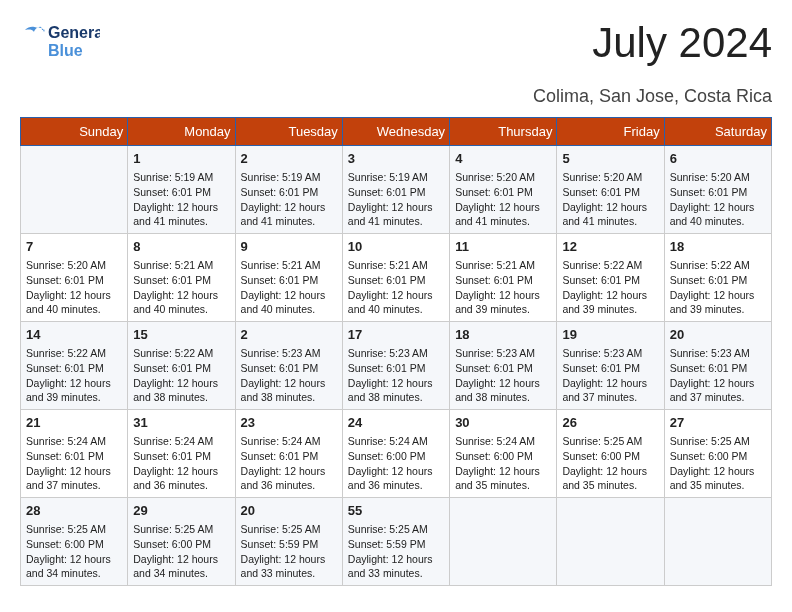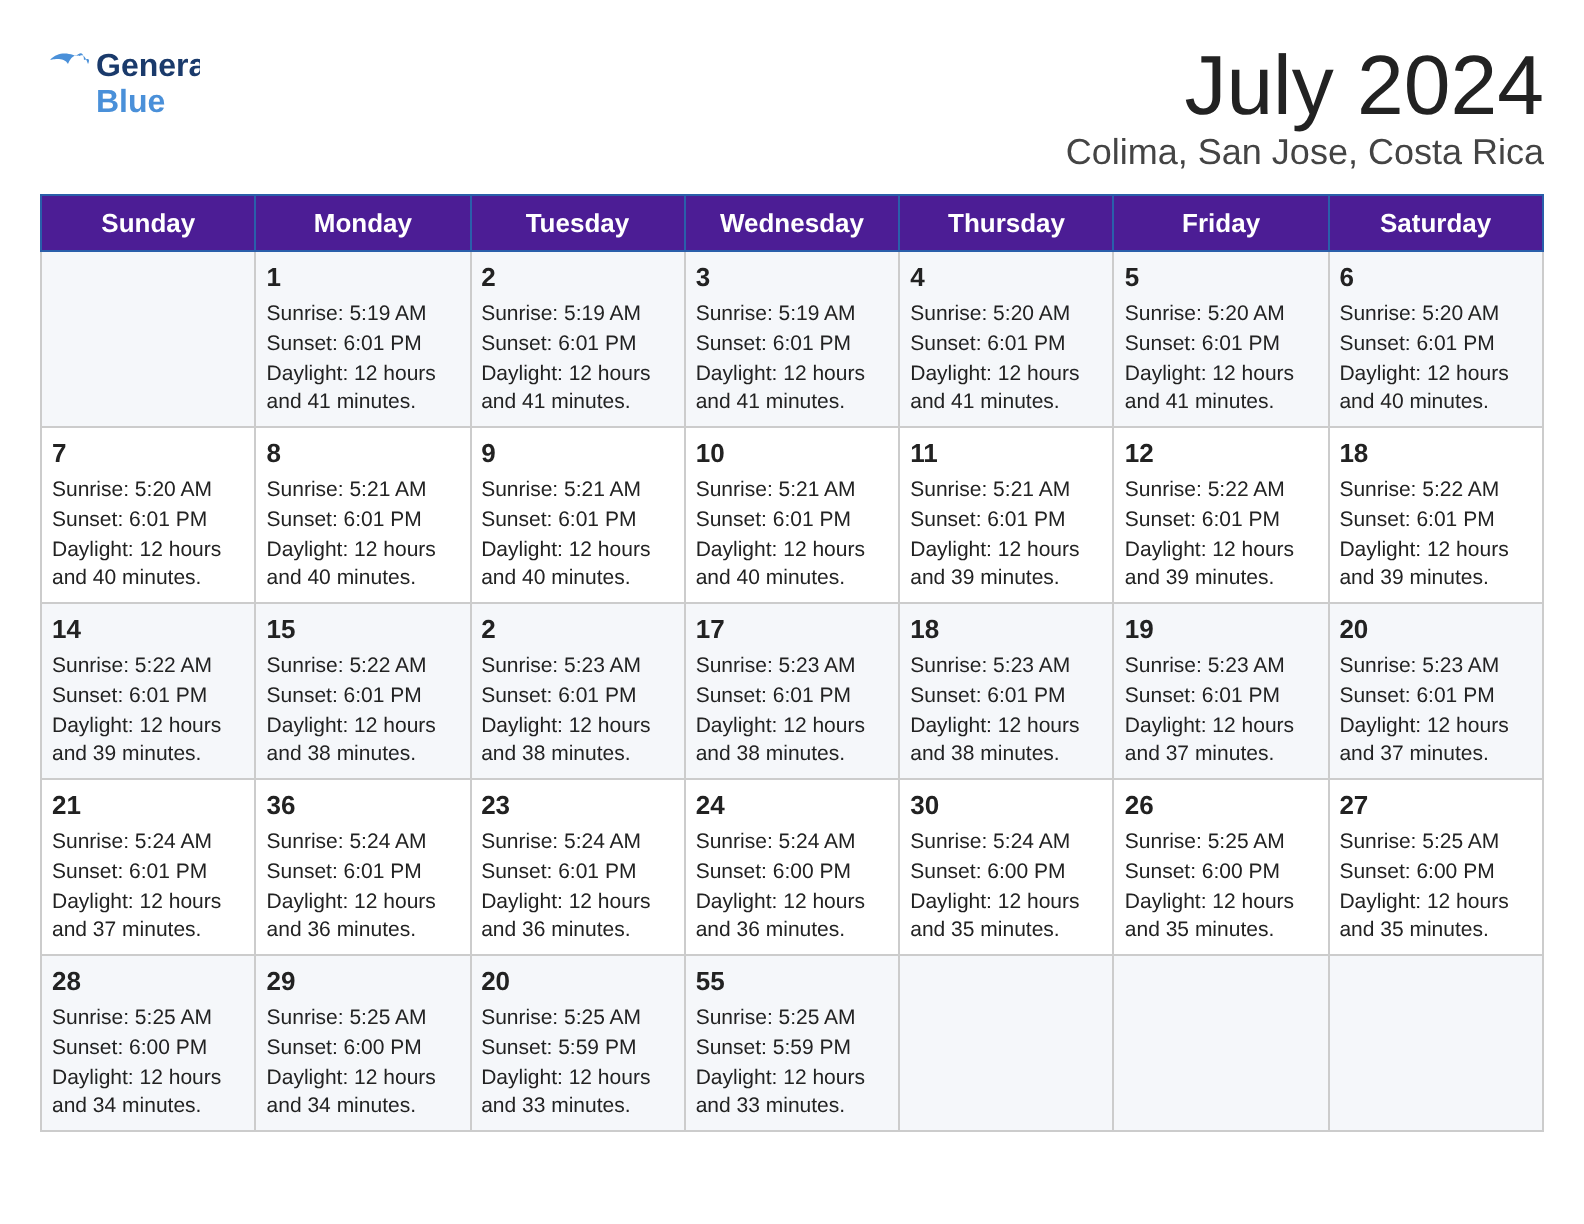--- a/index.html
+++ b/index.html
@@ -21,34 +21,34 @@
     }
     .month-title {
       font-size: 42px;
       font-weight: normal;
       color: #222;
       line-height: 1.1;
     }
     .location-title {
       font-size: 18px;
       color: #444;
-      margin-top: 0;
+      margin-top: 20px;
     }
     table {
       width: 100%;
       border-collapse: collapse;
       font-size: 11px;
     }
     thead tr th {
-      background-color: #4c1d95;
+      background-color: #c2410c;
       color: #fff;
       padding: 6px 4px;
-      text-align: center;
+      text-align: right;
       font-size: 13px;
-      font-weight: bold;
+      font-weight: normal;
       border: 1px solid #2a5faa;
     }
     tbody tr td {
       border: 1px solid #ccc;
       vertical-align: top;
       padding: 4px 5px;
       min-height: 80px;
       height: 85px;
       width: 14.28%;
       color: #222;
@@ -252,21 +252,21 @@
       </tr>
       <tr>
         <td>
           <span class="day-number">21</span>
           <div>Sunrise: 5:24 AM</div>
           <div>Sunset: 6:01 PM</div>
           <div>Daylight: 12 hours</div>
           <div>and 37 minutes.</div>
         </td>
         <td>
-          <span class="day-number">36</span>
+          <span class="day-number">31</span>
           <div>Sunrise: 5:24 AM</div>
           <div>Sunset: 6:01 PM</div>
           <div>Daylight: 12 hours</div>
           <div>and 36 minutes.</div>
         </td>
         <td>
           <span class="day-number">23</span>
           <div>Sunrise: 5:24 AM</div>
           <div>Sunset: 6:01 PM</div>
           <div>Daylight: 12 hours</div>

